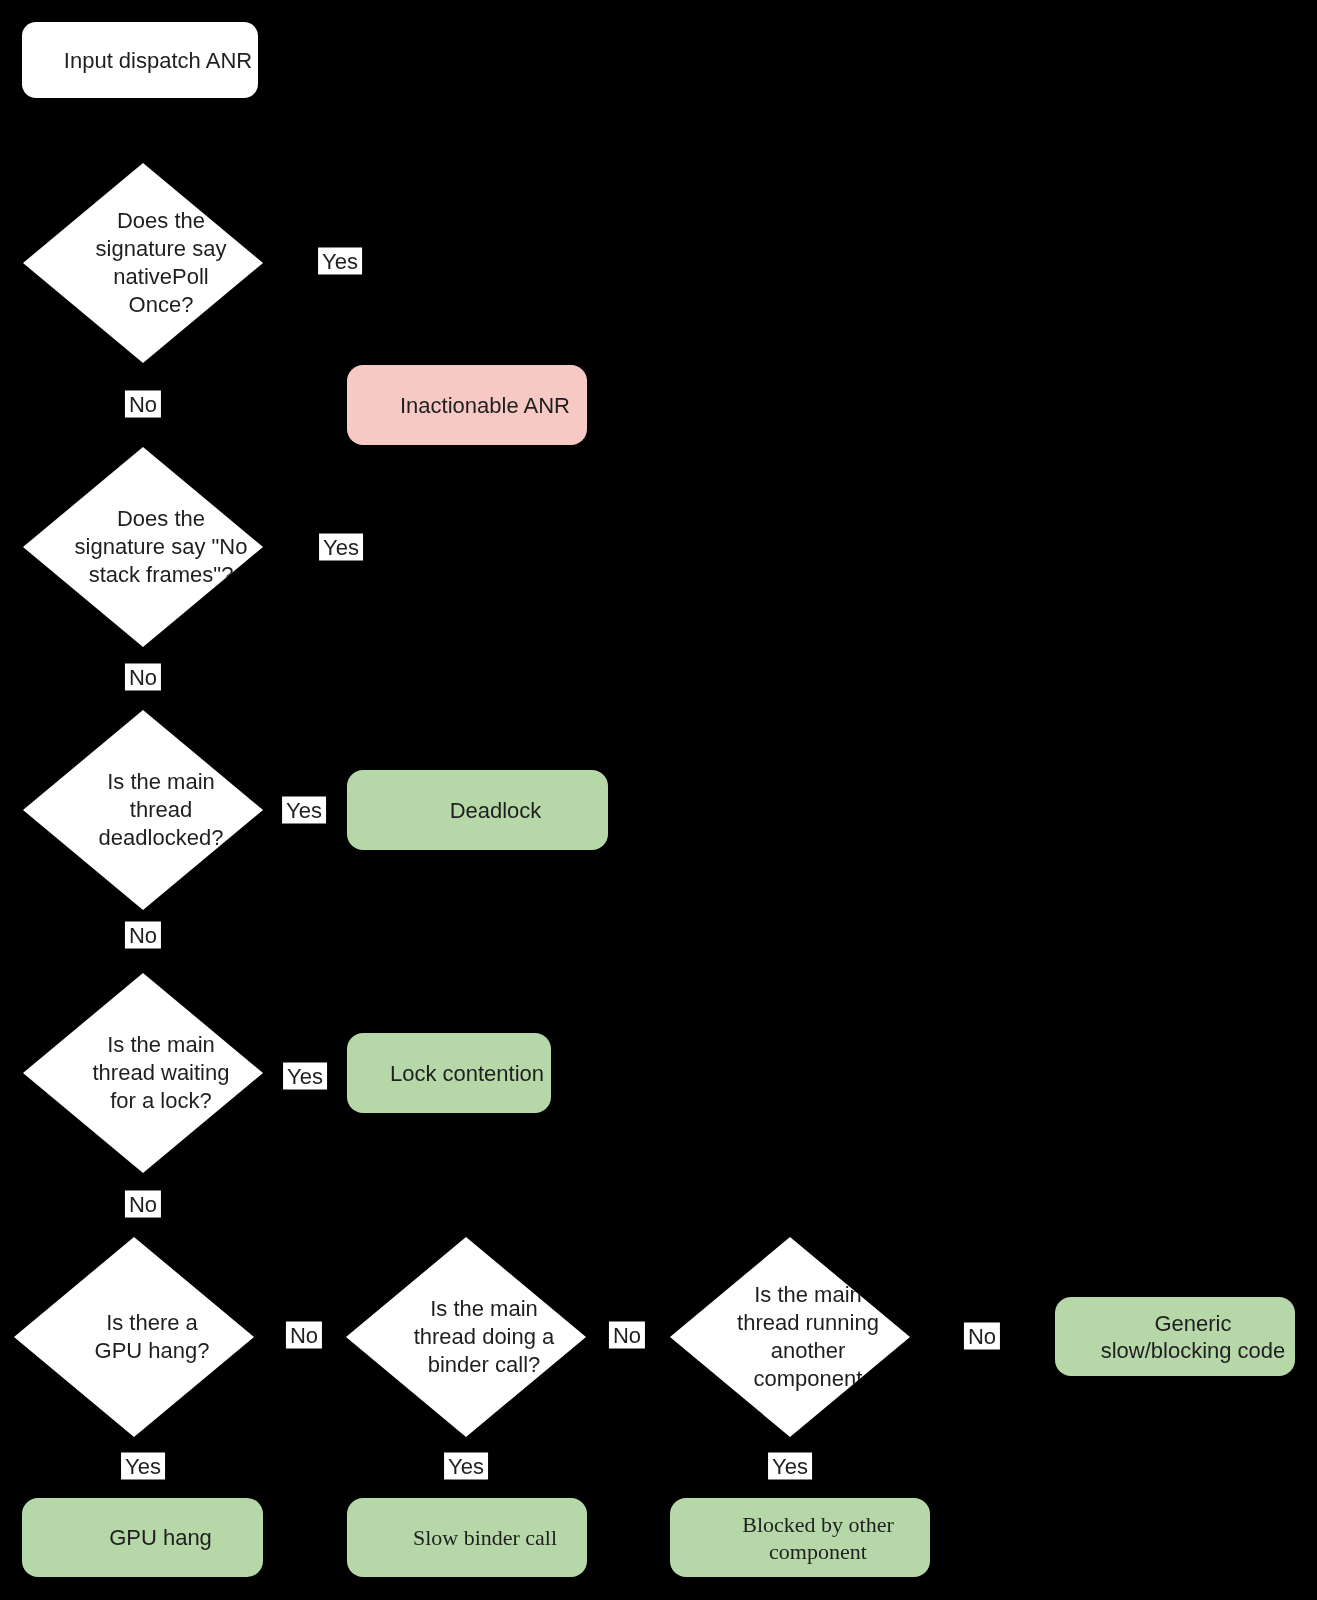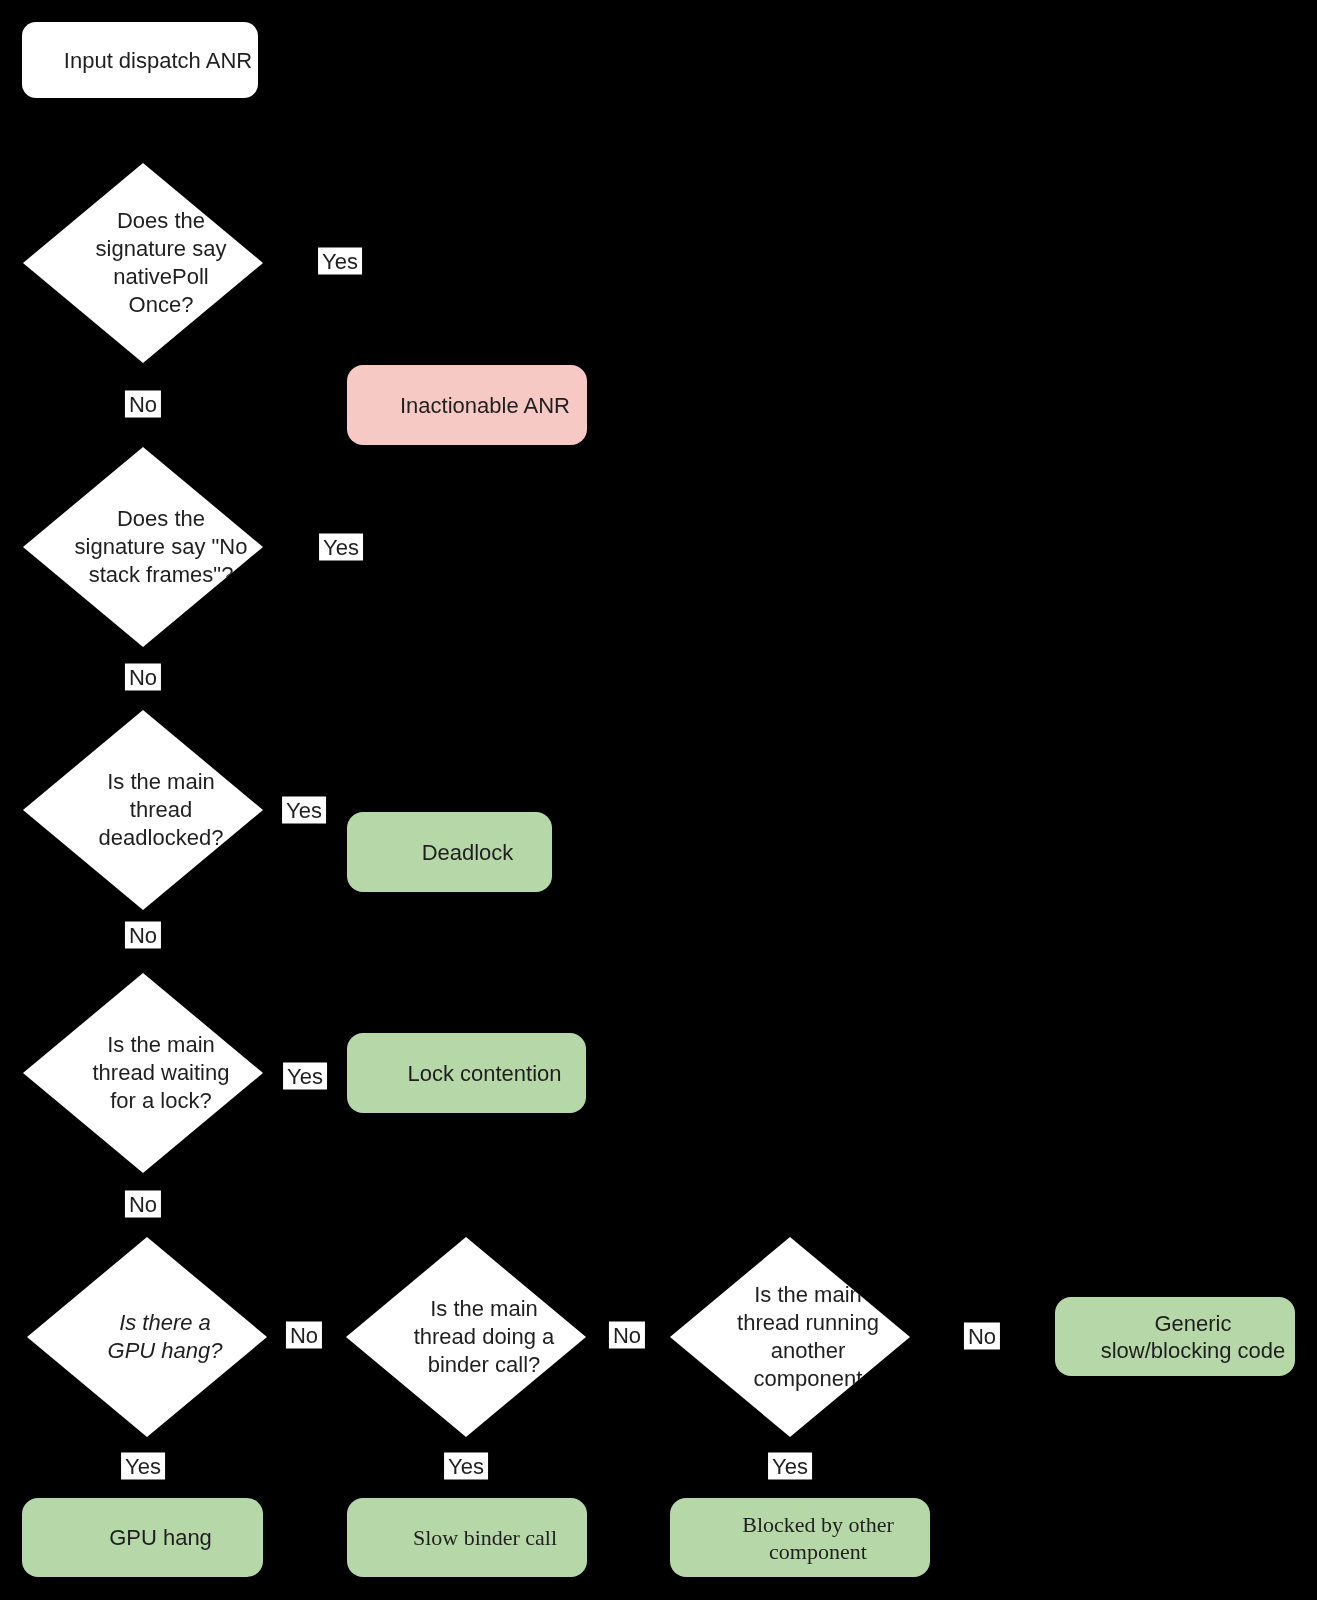--- a/index.html
+++ b/index.html
@@ -48,31 +48,31 @@
   <div class="shape diamond" style="left:23px; top:447px; width:240px; height:200px;">Does the
 signature say "No
 stack frames"?</div>
   <div class="chip" style="left:341px; top:547px;">Yes</div>
   <div class="chip" style="left:143px; top:677px;">No</div>
 
   <div class="shape diamond" style="left:23px; top:710px; width:240px; height:200px;">Is the main
 thread
 deadlocked?</div>
   <div class="chip" style="left:304px; top:810px;">Yes</div>
-  <div class="shape outcome green" style="left:347px; top:812px; width:205px; height:80px;">Deadlock</div>
+  <div class="shape outcome green" style="left:347px; top:770px; width:261px; height:80px;">Deadlock</div>
   <div class="chip" style="left:143px; top:935px;">No</div>
 
   <div class="shape diamond" style="left:23px; top:973px; width:240px; height:200px;">Is the main
 thread waiting
 for a lock?</div>
   <div class="chip" style="left:305px; top:1076px;">Yes</div>
-  <div class="shape outcome green" style="left:347px; top:1033px; width:239px; height:80px;">Lock contention</div>
+  <div class="shape outcome green" style="left:347px; top:1033px; width:204px; height:80px;">Lock contention</div>
   <div class="chip" style="left:143px; top:1204px;">No</div>
 
-  <div class="shape diamond" style="left:27px; top:1237px; width:240px; height:200px;font-style:italic;">Is there a
+  <div class="shape diamond" style="left:14px; top:1237px; width:240px; height:200px;">Is there a
 GPU hang?</div>
   <div class="chip" style="left:304px; top:1335px;">No</div>
 
   <div class="shape diamond" style="left:346px; top:1237px; width:240px; height:200px;">Is the main
 thread doing a
 binder call?</div>
   <div class="chip" style="left:627px; top:1335px;">No</div>
 
   <div class="shape diamond" style="left:670px; top:1237px; width:240px; height:200px;">Is the main
 thread running

